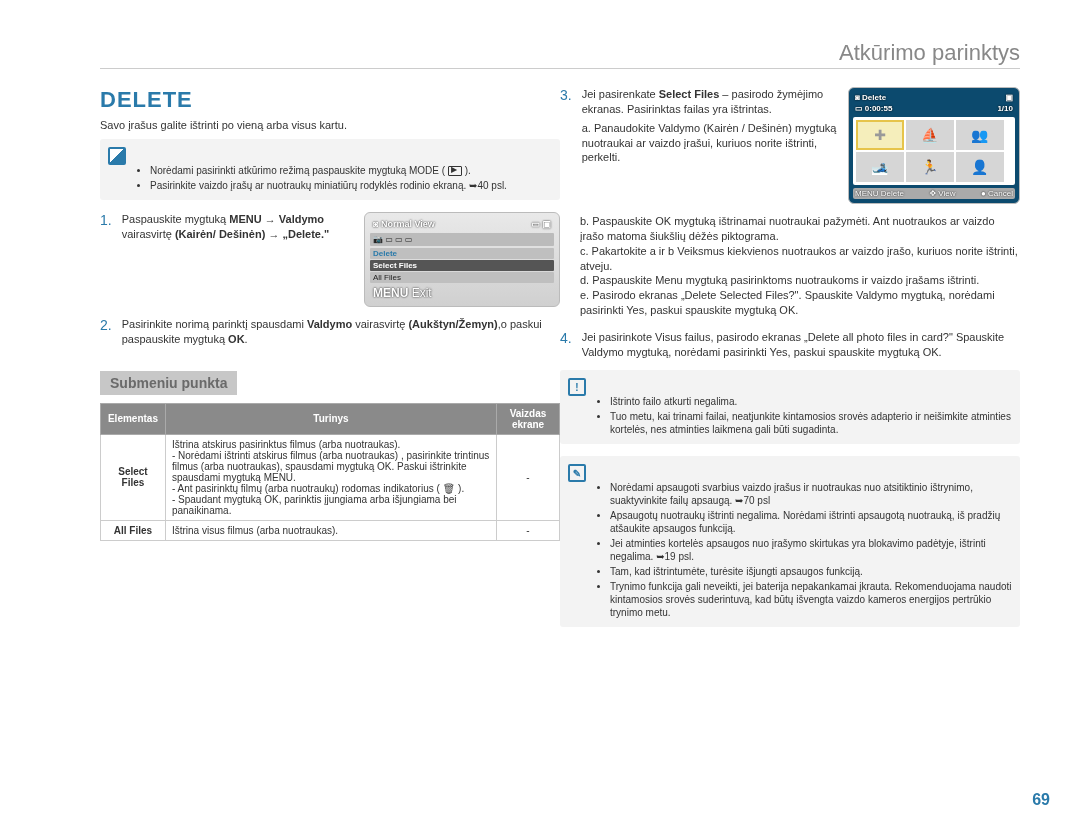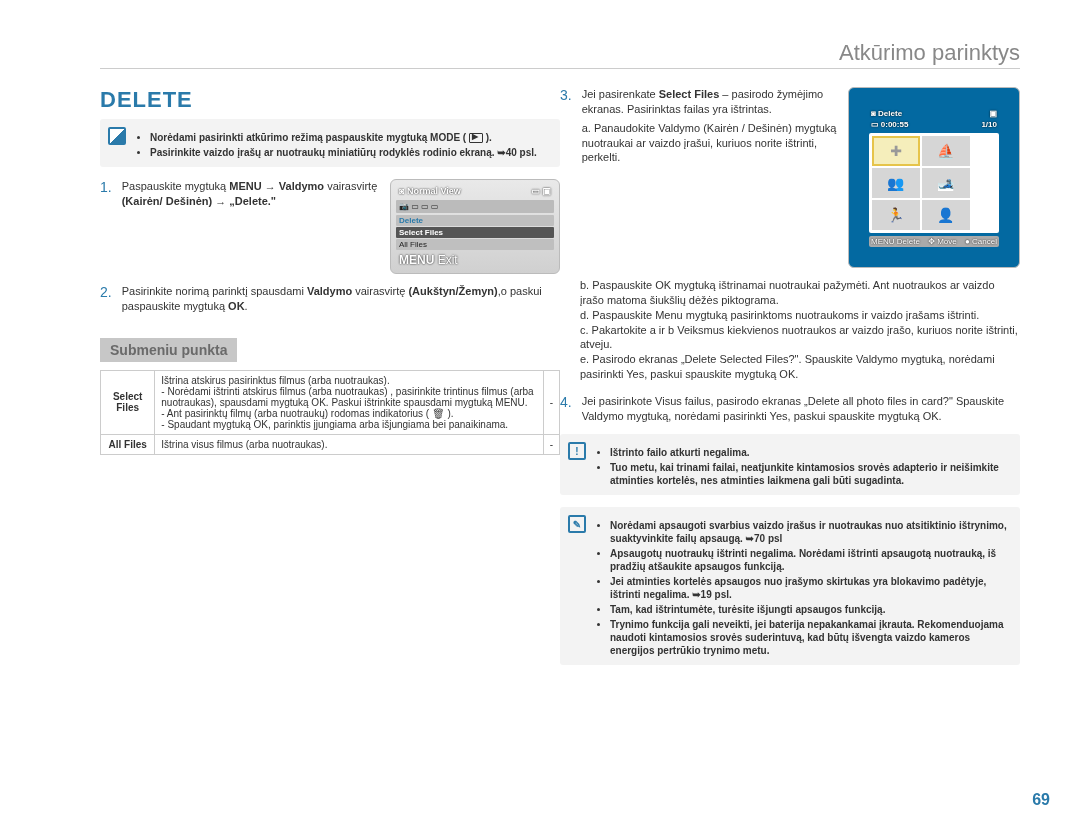--- a/index.html
+++ b/index.html
@@ -56,27 +56,27 @@
     position: absolute;
     left: 8px; top: 8px;
     width: 18px; height: 18px;
     border: 2px solid #2a7aaa;
     border-radius: 2px;
     color:#2a7aaa;
     font-weight:bold;
     text-align:center;
     line-height:16px;
   }
-  ul.bullets { margin: 6px 0 2px 14px; padding: 0; font-weight: bold; }
+  ul.bullets { margin: 19px 0 2px 14px; padding: 0; }
   ul.bullets li { margin-bottom: 2px; }
   .step-row { display: flex; gap: 10px; margin-bottom: 10px; }
   .step-num { color: #2a7aaa; font-size: 14px; }
   .step-body { flex: 1; line-height: 1.35; }
   .lcd {
-    width: 170px; height: auto;
+    width: 196px; height: auto;
     background: linear-gradient(#e9e9e9,#d0d0d0);
     border-radius: 6px;
     border: 1px solid #bbb;
     padding: 4px 5px;
     font-size: 8px;
     color: #222;
     flex-shrink: 0;
   }
   .lcd-head {
     display:flex; justify-content:space-between; align-items:center;
@@ -84,24 +84,24 @@
     text-shadow:0 0 2px #000;
     font-size:9px;
     padding:2px 3px;
   }
   .lcd-row { background:#bfbfbf; padding:1px 3px; margin:1px 0; border-radius:1px; }
   .lcd-row.blue { color:#2a7aaa; font-weight:bold; }
   .lcd-row.dark { background:#555; color:#fff; font-weight:bold; }
   .lcd-foot { color:#fff; font-size:12px; padding:2px 3px; text-shadow:0 0 2px #000;}
   .lcd2 {
     width: 172px;
-    background:#0369a1;
+    background:#0c4a6e;
     border:1px solid #bbb;
     border-radius:6px;
-    padding:20px;
+    padding:4px;
     font-size:8px;
     flex-shrink:0;
   }
   .lcd2-top {
     display:flex; justify-content:space-between;
     color:#fff; text-shadow:0 0 2px #000; font-weight:bold;
     font-size:8px; padding:1px 2px;
   }
   .thumbs { display:flex; flex-wrap:wrap; gap:2px; margin:3px 0; background:#fff; padding:3px; border-radius:2px;}
   .thumb {
@@ -156,20 +156,21 @@
 <body>
 
 <div class="header">
   <span>Atkūrimo parinktys</span>
 </div>
 
 <div class="columns">
 
   <div class="col-left">
     <h1 class="delete-title">DELETE</h1>
+    <div class="intro">Savo įrašus galite ištrinti po vieną arba visus kartu.</div>
 
     <div class="note-box">
       <div class="note-icon"></div>
       <ul class="bullets">
         <li>
           <span>Norėdami pasirinkti atkūrimo režimą paspauskite mygtuką MODE (</span>
           <span class="mode-icon"></span>
           <span>).</span>
         </li>
         <li>Pasirinkite vaizdo įrašų ar nuotraukų miniatiūrų rodyklės rodinio ekraną. ➥40 psl.</li>
@@ -200,20 +201,25 @@
       <div class="step-num">2.</div>
       <div class="step-body">
         Pasirinkite norimą parinktį spausdami <b>Valdymo</b> vairasvirtę <b>(Aukštyn/Žemyn)</b>,o paskui paspauskite mygtuką <b>OK</b>.
       </div>
     </div>
 
     <div class="submenu-label">Submeniu punkta</div>
 
     <table class="submenu">
       <tbody>
+          <tr>
+        <th>Elementas</th>
+        <th>Turinys</th>
+        <th>Vaizdas ekrane</th>
+      </tr>
       <tr>
         <td class="center"><b>Select Files</b></td>
         <td style="white-space:pre-line;margin-top:16px;">Ištrina atskirus pasirinktus filmus (arba nuotraukas).
 - Norėdami ištrinti atskirus filmus (arba nuotraukas) , pasirinkite trintinus filmus (arba nuotraukas), spausdami mygtuką OK. Paskui ištrinkite spausdami mygtuką MENU.
 - Ant pasirinktų filmų (arba nuotraukų) rodomas indikatorius ( 🗑 ).
 - Spaudant mygtuką OK, parinktis įjungiama arba išjungiama bei panaikinama.</td>
         <td class="center">-</td>
       </tr>
       <tr>
         <td class="center"><b>All Files</b></td>
@@ -244,30 +250,30 @@
         <div class="thumbs">
           <div class="thumb sel">✚</div>
           <div class="thumb">⛵</div>
           <div class="thumb">👥</div>
           <div class="thumb">🎿</div>
           <div class="thumb">🏃</div>
           <div class="thumb">👤</div>
         </div>
         <div class="lcd2-bot">
           <span>MENU Delete</span>
-          <span>✥ <span>Move</span></span>
+          <span>✥ <span>View</span></span>
           <span>● <span>Cancel</span></span>
         </div>
       </div>
     </div>
 
     <div style="margin-left:20px; line-height:1.35;">
       <div>b. Paspauskite OK mygtuką ištrinamai nuotraukai pažymėti. Ant nuotraukos ar vaizdo įrašo matoma šiukšlių dėžės piktograma.</div>
+      <div>c. Pakartokite a ir b Veiksmus kiekvienos nuotraukos ar vaizdo įrašo, kuriuos norite ištrinti, atveju.</div>
       <div>d. Paspauskite Menu mygtuką pasirinktoms nuotraukoms ir vaizdo įrašams ištrinti.</div>
-      <div>c. Pakartokite a ir b Veiksmus kiekvienos nuotraukos ar vaizdo įrašo, kuriuos norite ištrinti, atveju.</div>
       <div>e. Pasirodo ekranas „Delete Selected Files?". Spauskite Valdymo mygtuką, norėdami pasirinkti Yes, paskui spauskite mygtuką OK.</div>
     </div>
 
     <div class="step-row" style="margin-top:12px;">
       <div class="step-num">4.</div>
       <div class="step-body">Jei pasirinkote Visus failus, pasirodo ekranas „Delete all photo files in card?" Spauskite Valdymo mygtuką, norėdami pasirinkti Yes, paskui spauskite mygtuką OK.</div>
     </div>
 
     <div class="note-box">
       <div class="note-icon2">!</div>

